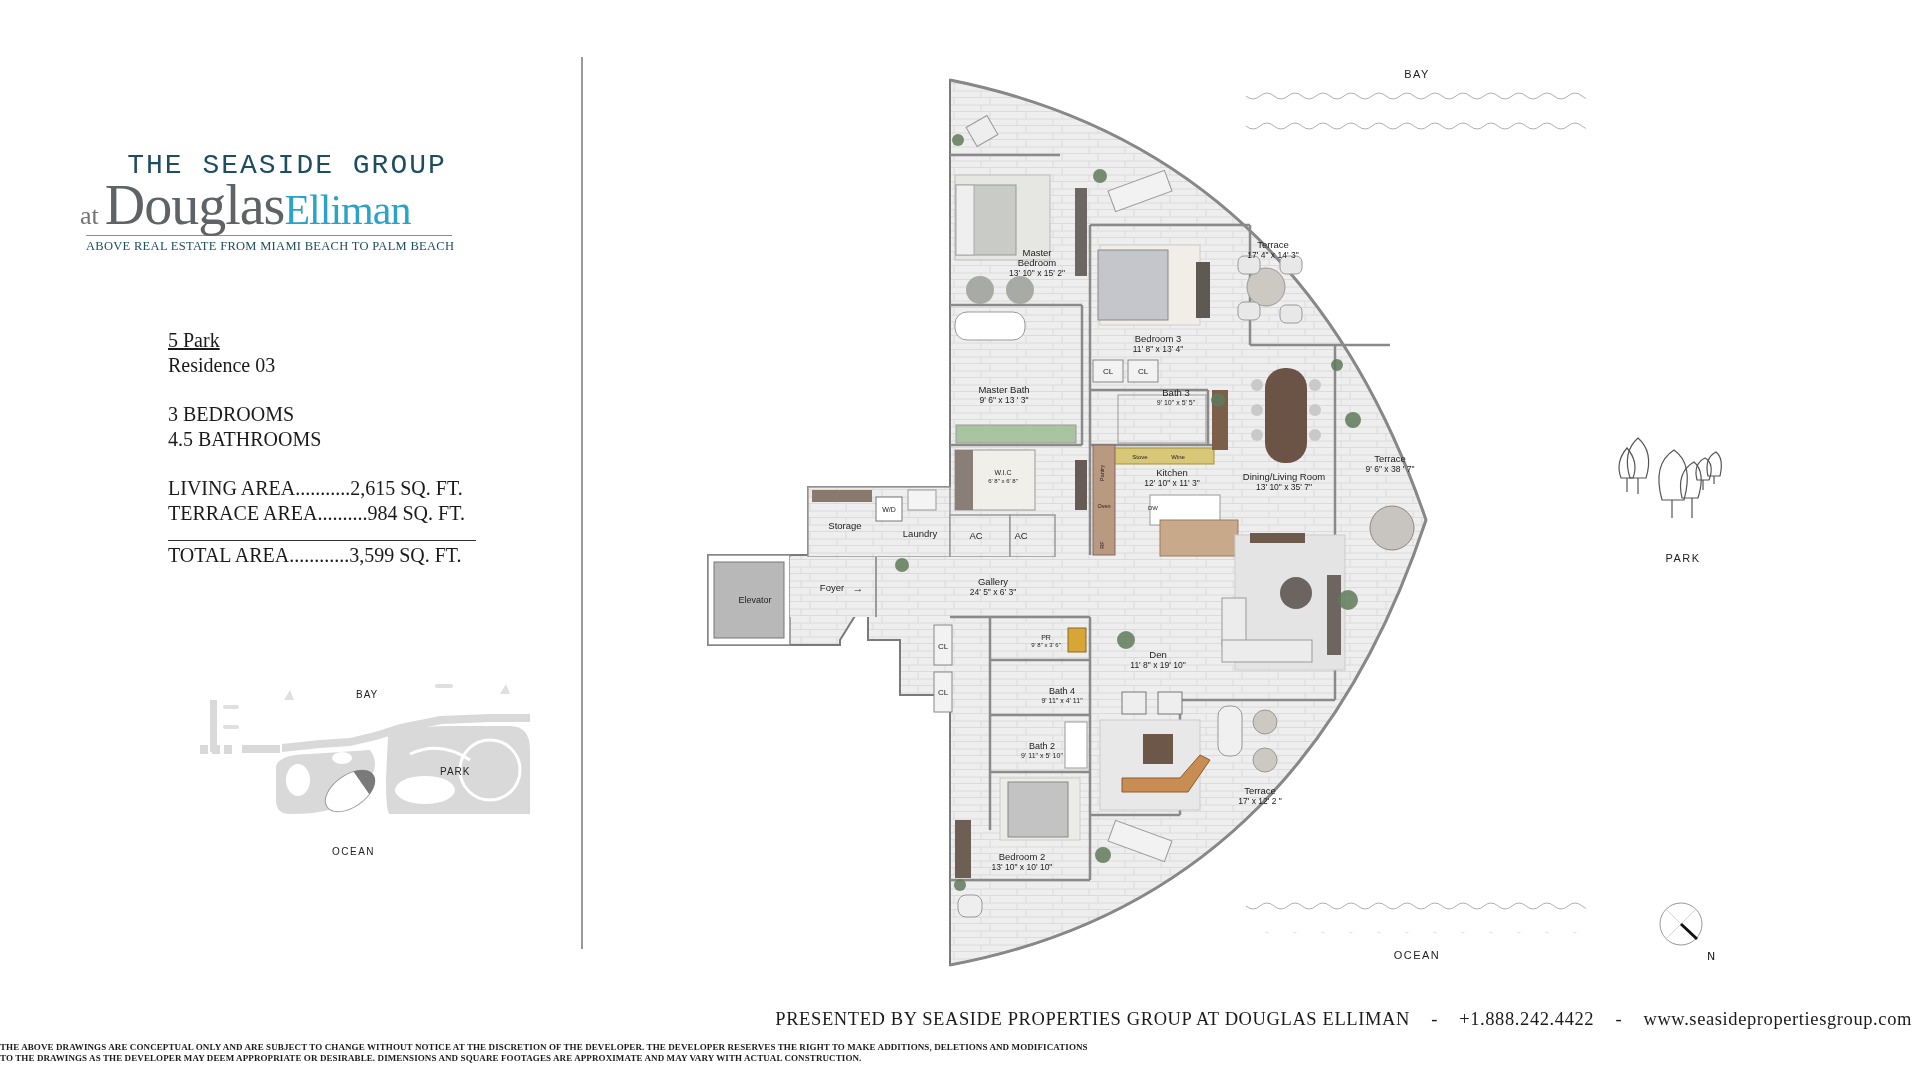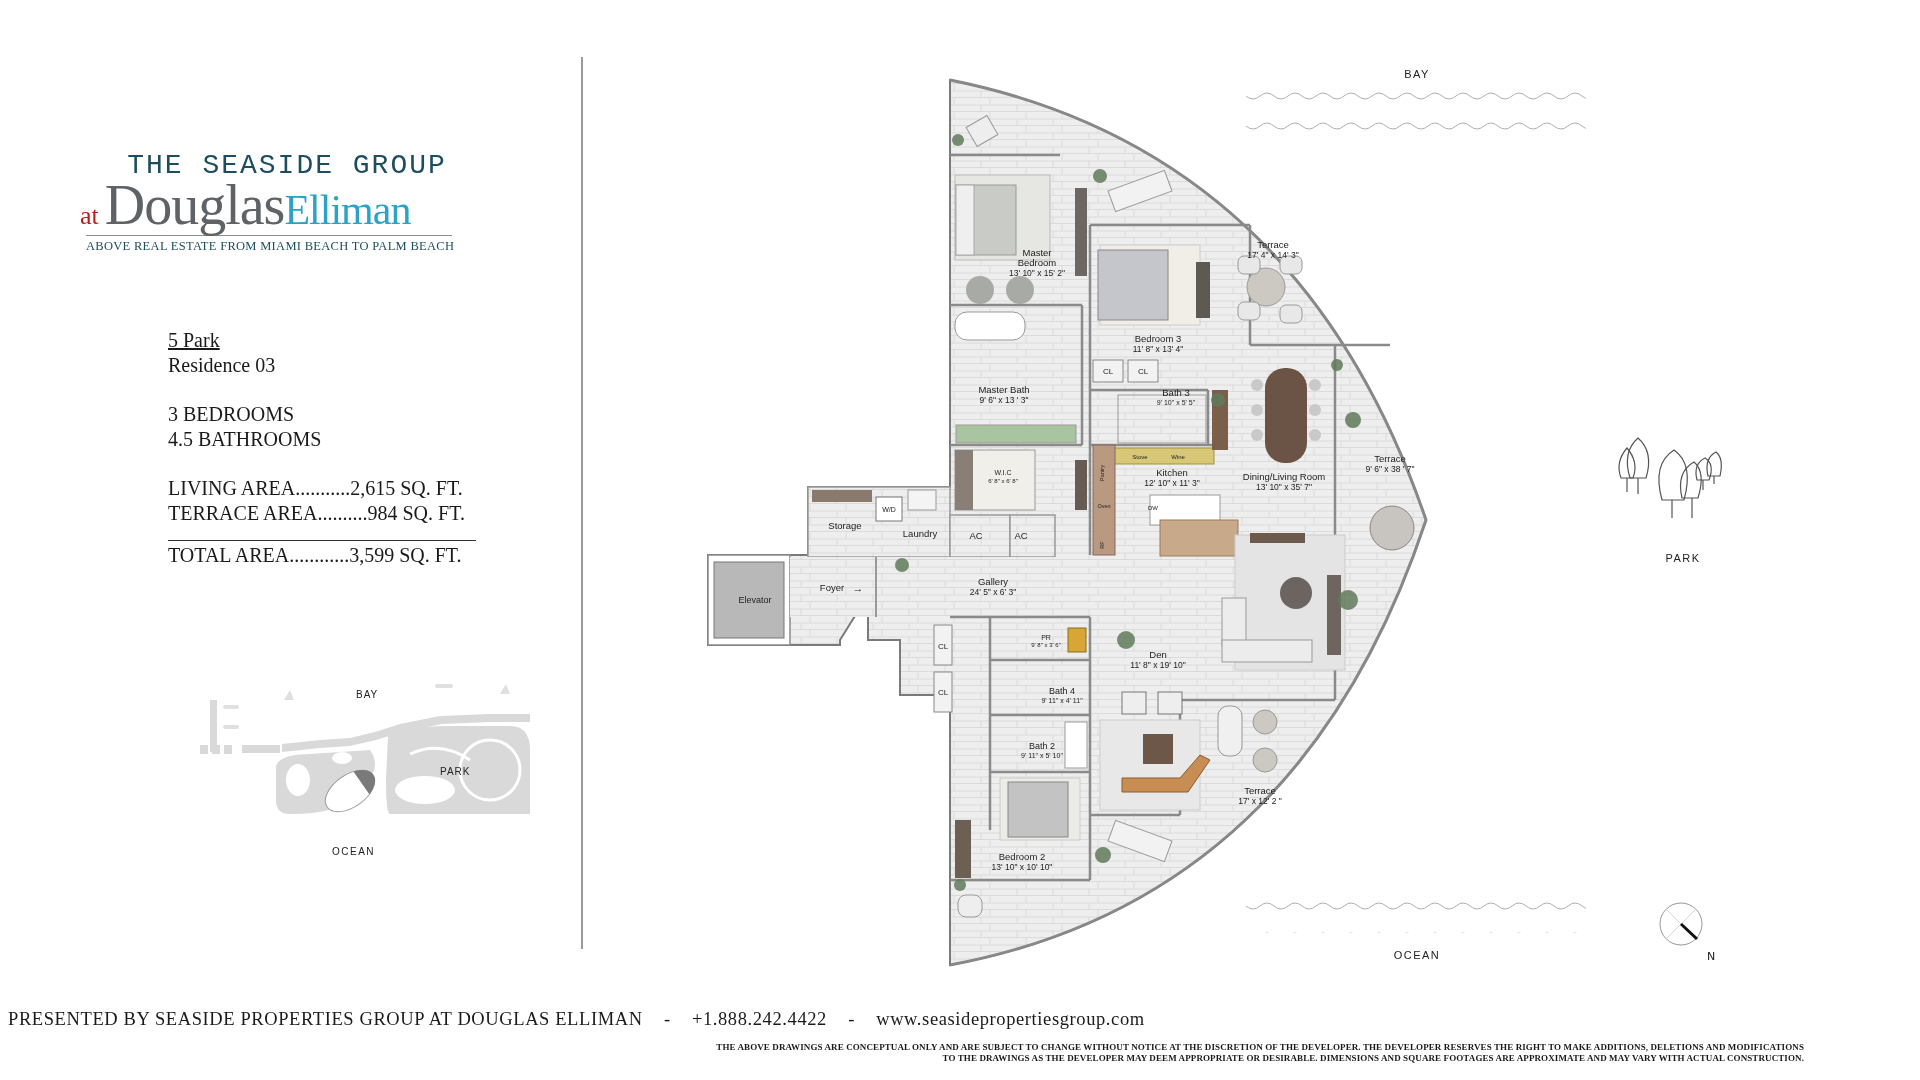--- a/index.html
+++ b/index.html
@@ -2,36 +2,36 @@
 <html><head>
 <meta charset="utf-8">
 <style>
   html,body{margin:0;padding:0;background:#ffffff;}
   body{width:1920px;height:1080px;position:relative;overflow:hidden;font-family:"Liberation Serif","DejaVu Serif",serif;color:#1a1a1a;}
   .abs{position:absolute;}
   
   .logo{left:80px;top:150px;width:400px;}
   .logo-top{font-family:Liberation Mono, monospace;color:#1d4e5f;font-size:28px;letter-spacing:2px;text-align:center;margin-left:14px;}
   .logo-mid{display:flex;align-items:baseline;margin-top:-4px;}
-  .logo-at{font-size:26px;color:#b91c1c;margin-right:6px;}
+  .logo-at{font-size:26px;color:#737373;margin-right:6px;}
   .logo-d{font-size:56px;color:#5f6366;letter-spacing:-1px;line-height:1;}
   .logo-e{font-size:42px;color:#2aa3c6;letter-spacing:-1px;line-height:1;}
   .logo-rule{height:1px;background:#8a8f93;width:366px;margin:2px 0 3px 6px;}
   .logo-sub{font-size:12.5px;color:#1d4e5f;letter-spacing:0.3px;margin-left:6px;}
   
   .info{left:168px;top:328px;font-size:20px;line-height:25px;}
   .info .park{text-decoration:underline;}
   .info .gap{height:24px;}
   .info .sep{width:308px;border-bottom:1px solid #333;margin:6px 0 2px 0;height:8px;}
   
   .vdiv{left:581px;top:57px;width:2px;height:892px;background:#9a9a9a;}
   
-  .footer-main{left:0;width:1920px;top:1009px;text-align:left;font-size:18.5px;letter-spacing:0.6px;font-family:"Liberation Serif",serif;}
+  .footer-main{left:0;width:1920px;top:1009px;text-align:right;font-size:18.5px;letter-spacing:0.6px;font-family:"Liberation Serif",serif;}
   .footer-main span{margin:0 8px;}
-  .footer-disc{left:0;width:1804px;top:1042px;text-align:right;font-size:9px;line-height:11px;font-weight:bold;letter-spacing:0.1px;}
+  .footer-disc{left:0;width:1804px;top:1042px;text-align:left;font-size:9px;line-height:11px;font-weight:bold;letter-spacing:0.1px;}
   .compass-n{font-family:"DejaVu Sans",sans-serif;font-size:11px;}
   svg text{font-family:"Liberation Sans","DejaVu Sans",sans-serif;}
 </style>
 </head>
 <body>
 
 <div class="abs logo">
   <div class="logo-top">THE SEASIDE GROUP</div>
   <div class="logo-mid">
     <span class="logo-at">at</span>

